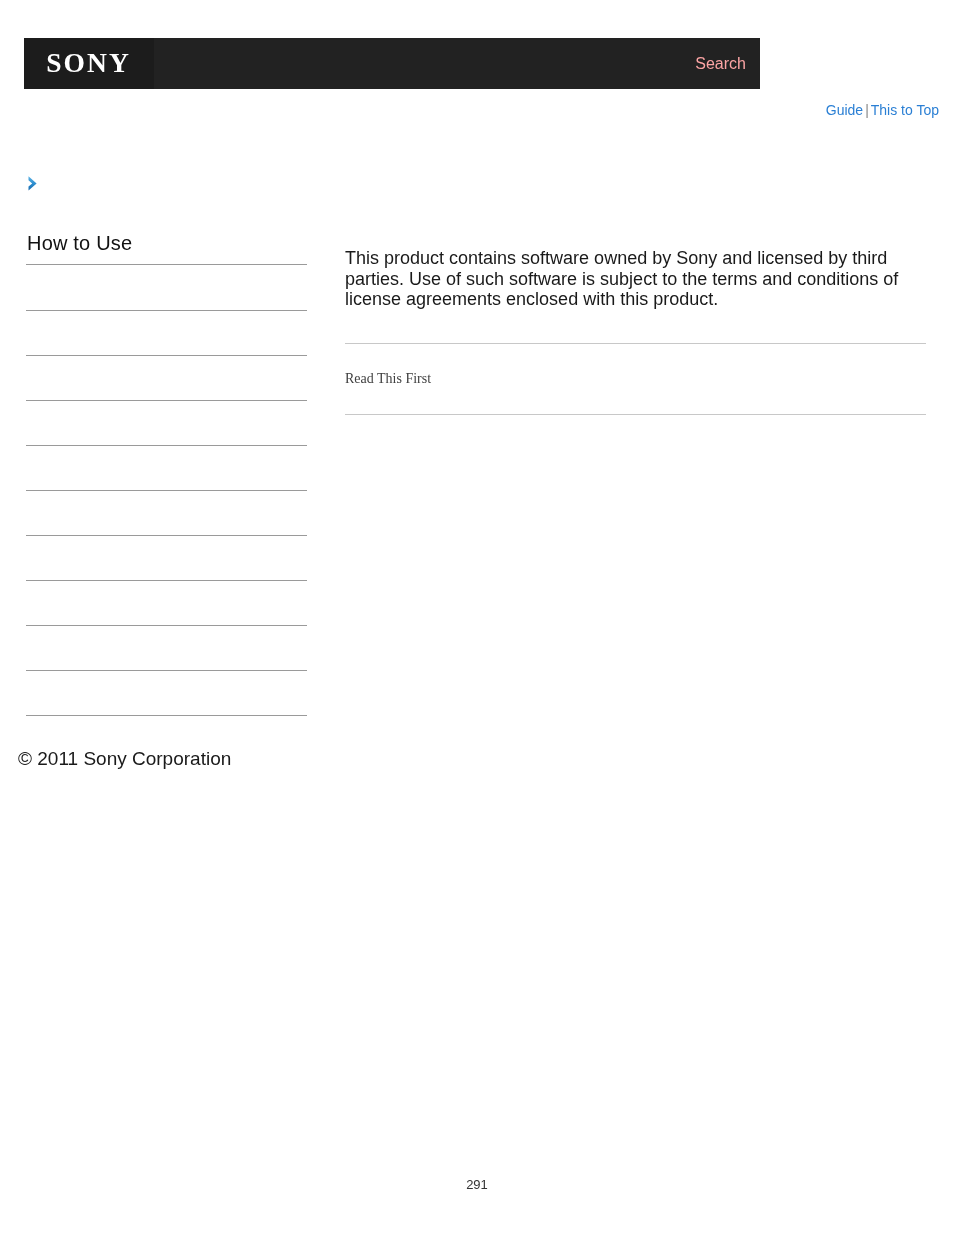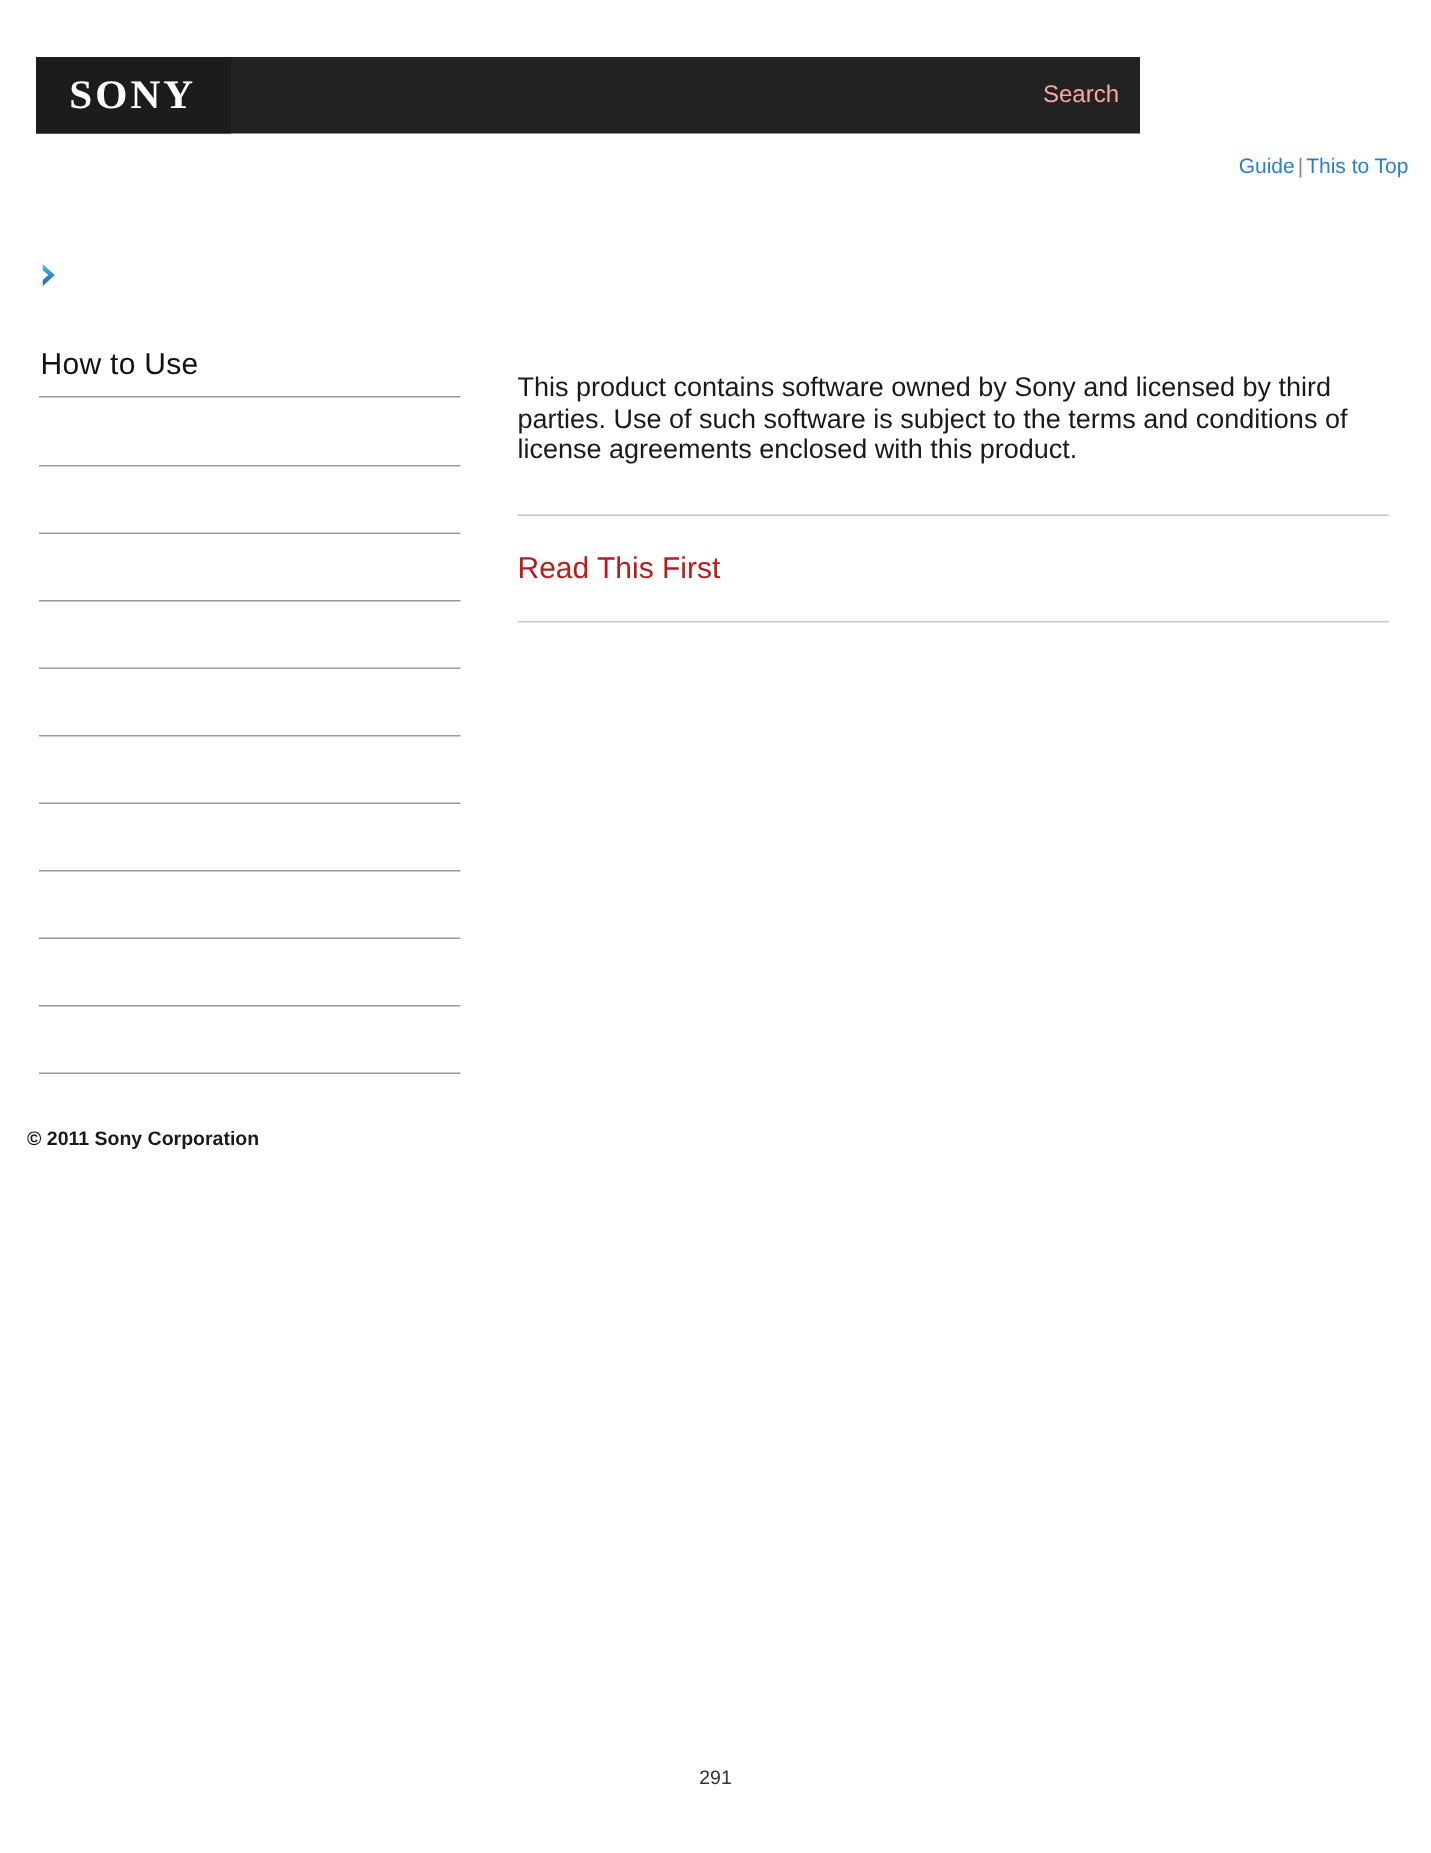--- a/index.html
+++ b/index.html
@@ -157,25 +157,24 @@
     font-size: 14px;
     color: #2a7fd4;
     line-height: 18px;
   }
 
   
   .copyright {
     position: absolute;
     left: 18px;
     top: 751px;
-    font-size: 13px;
+    font-size: 19px;
     color: #1a1a1a;
     line-height: 16px;
     white-space: nowrap;
-    font-weight: bold;
   }
 
   
   .content {
     position: absolute;
     left: 345px;
     top: 248px;
     width: 581px;
   }
   .content p.intro {
@@ -189,25 +188,26 @@
     background: #c8c8c8;
     width: 581px;
   }
   .rule-top { margin-top: 33px; }
   .link-block {
     height: 70px;
     display: flex;
     align-items: center;
   }
   .content-link {
-    font-size: 20px;
-    color: #b91c1c;
+    font-size: 14px;
+    color: #404040;
     text-decoration: none;
     cursor: pointer;
     line-height: 20px;
+    font-family: Liberation Serif, serif;
   }
 
   
   .page-number {
     position: absolute;
     left: 0;
     top: 1177px;
     width: 954px;
     text-align: center;
     font-size: 13px;

